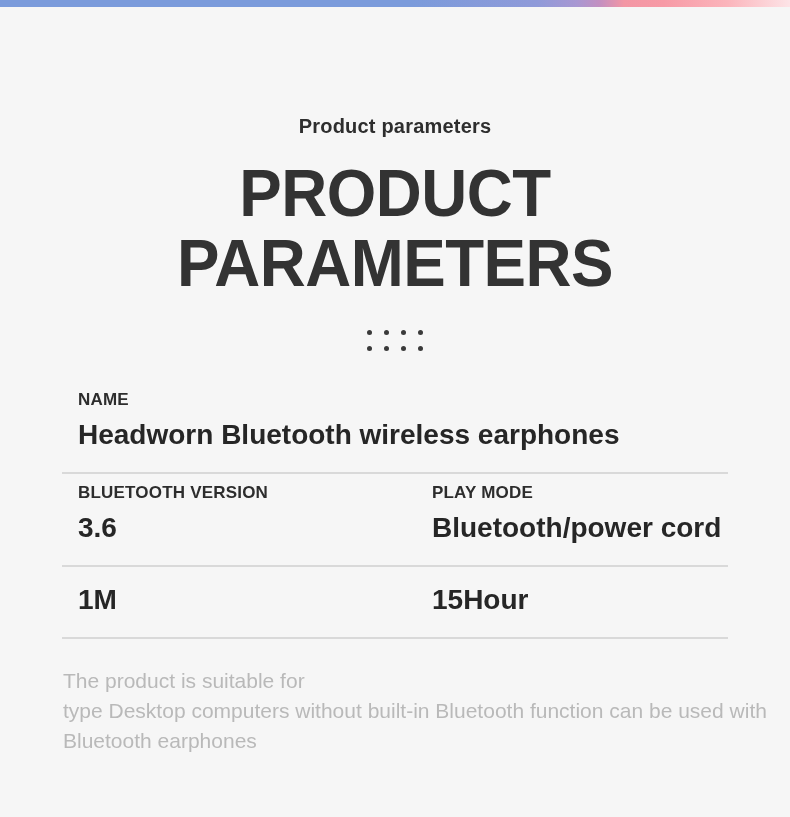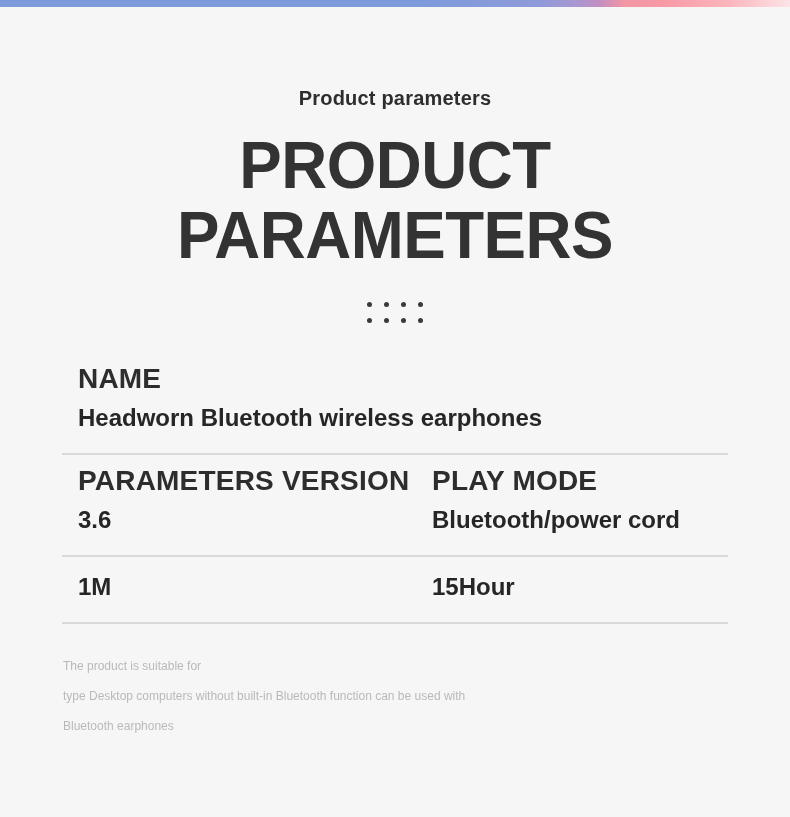--- a/index.html
+++ b/index.html
@@ -33,21 +33,21 @@
       #c48fc0 76%,
       #f396a4 79%,
       #f79aa6 84%,
       #fbb4bb 92%,
       #fde4e7 100%
     );
   }
 
   
   .header {
-    padding-top: 88px;
+    padding-top: 116px;
     text-align: center;
   }
 
   .eyebrow {
     font-size: 20px;
     font-weight: bold;
     letter-spacing: 0.2px;
     color: #2e2e2e;
     line-height: 1;
   }
@@ -93,43 +93,43 @@
   }
   .spec-row:last-of-type { }
 
   .spec-cell {
     width: 354px;
     flex: 0 0 auto;
   }
   .spec-cell.wide { width: 100%; }
 
   .spec-label {
-    font-size: 28px;
+    font-size: 17px;
     font-weight: bold;
     letter-spacing: 0.2px;
     color: #2d2d2d;
     line-height: 1.25;
     white-space: nowrap;
   }
 
   .spec-value {
     margin-top: 7px;
-    font-size: 24px;
+    font-size: 28px;
     font-weight: bold;
     color: #262626;
     line-height: 1.25;
     white-space: nowrap;
   }
 
   
   .note {
     margin: 27px auto 0;
     width: 680px;
     padding-left: 8px;
-    font-size: 12px;
+    font-size: 21px;
     line-height: 30px;
     color: #b9b9b9;
   }
   .note p { white-space: nowrap; }
 </style>
 </head>
 <body>
 
 <div class="top-bar"></div>
 
@@ -153,21 +153,21 @@
 
   <div class="spec-row">
     <div class="spec-cell wide">
       <div class="spec-label">NAME</div>
       <div class="spec-value">Headworn Bluetooth wireless earphones</div>
     </div>
   </div>
 
   <div class="spec-row">
     <div class="spec-cell">
-      <div class="spec-label">PARAMETERS VERSION</div>
+      <div class="spec-label">BLUETOOTH VERSION</div>
       <div class="spec-value">3.6</div>
     </div>
     <div class="spec-cell">
       <div class="spec-label">PLAY MODE</div>
       <div class="spec-value">Bluetooth/power cord</div>
     </div>
   </div>
 
   <div class="spec-row">
     <div class="spec-cell">

